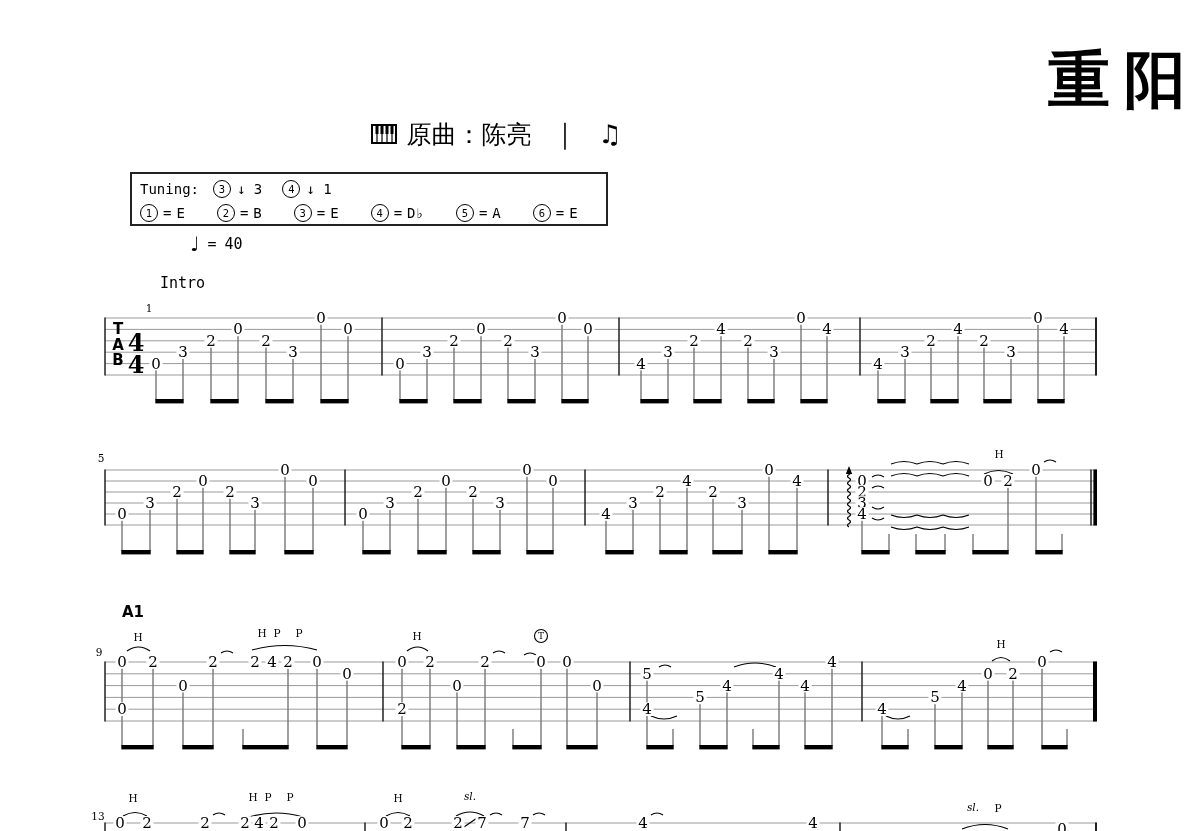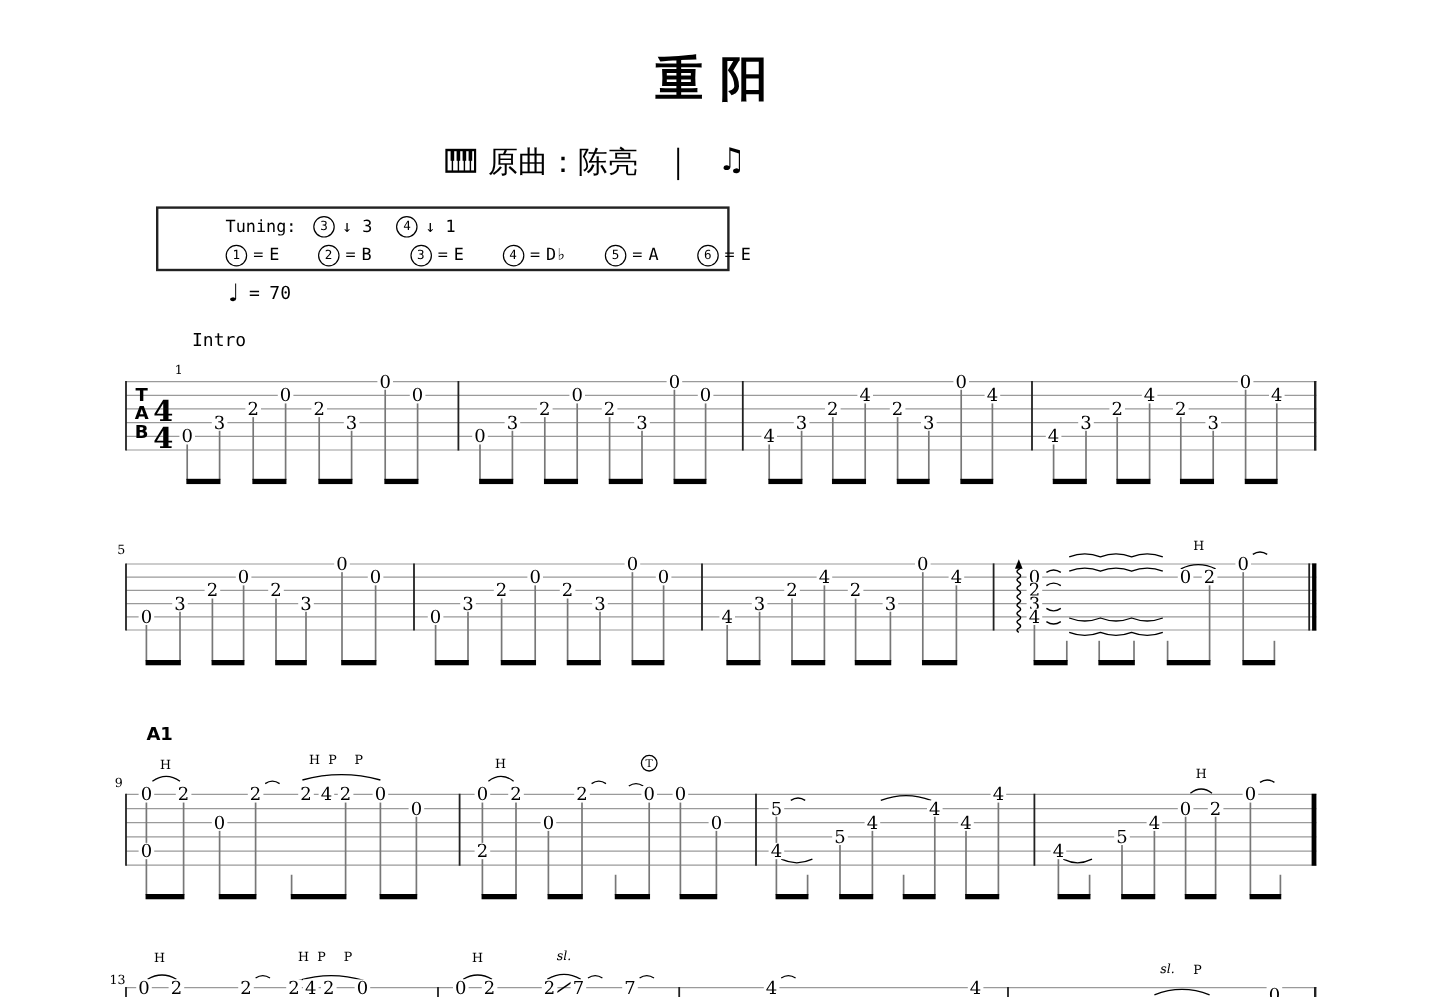--- a/index.html
+++ b/index.html
@@ -1,28 +1,28 @@
 <!DOCTYPE html>
 <html><head>
 <meta charset="utf-8">
 <style>
   html,body{margin:0;padding:0;background:#fff;}
   .page{position:relative;width:1200px;height:831px;background:#fff;overflow:hidden;
         font-family:"DejaVu Serif","Liberation Serif",serif;color:#000;}
-  .title{position:absolute;top:38px;left:0;width:1200px;text-align:center;
-         font-size:40px;font-weight:bold;letter-spacing:14px;margin:0;}
+  .title{position:absolute;top:38px;left:0;width:1200px;text-align:right;
+         font-size:62px;font-weight:bold;letter-spacing:14px;margin:0;}
   .subtitle{position:absolute;top:116px;left:0;width:992px;display:flex;
             justify-content:center;align-items:center;gap:10px;font-size:25px;}
   .subtitle .sep{font-size:27px;font-weight:300;padding:0 10px;}
   .noteicon{font-size:26px;font-family:"DejaVu Sans","Liberation Sans",sans-serif;}
   .piano{display:inline-flex;align-items:center;}
   .tuning-box{position:absolute;left:130px;top:172px;width:478px;height:54px;
               border:2px solid #222;font-family:"DejaVu Sans Mono","Liberation Mono",monospace;
               font-size:14px;box-sizing:border-box;padding:3px 8px 2px 8px;}
-  .tline{display:flex;align-items:center;height:24px;gap:6px;margin-left:48px;}
+  .tline{display:flex;align-items:center;height:24px;gap:6px;}
   .circ{display:inline-flex;justify-content:center;align-items:center;width:16px;height:16px;
         border:1.2px solid #000;border-radius:50%;font-size:10.5px;line-height:1;flex:none;}
   .titem{display:inline-flex;align-items:center;gap:5px;margin-right:26px;}
   .tadj{margin-right:14px;}
   .tempo{position:absolute;left:190px;top:232px;display:flex;align-items:center;gap:8px;
          font-family:"DejaVu Sans Mono","Liberation Mono",monospace;font-size:15px;}
   .tnote{font-family:"DejaVu Sans","Liberation Sans",sans-serif;font-size:20px;}
   svg#score{position:absolute;left:0;top:0;}
 </style>
 </head>
@@ -88,21 +88,21 @@
           <span class="circ">6</span>
           <span>=</span>
           <span>E</span>
         </span>
       </div>
   </div>
 
   <div class="tempo">
     <span class="tnote">♩</span>
     <span>=</span>
-    <span>70</span>
+    <span>40</span>
   </div>
 
   <svg id="score" width="1200" height="831" viewBox="0 0 1200 831">
       <line x1="105" y1="318" x2="1097" y2="318" stroke="#9a9a9a" stroke-width="1"></line>
       <line x1="105" y1="329.4" x2="1097" y2="329.4" stroke="#9a9a9a" stroke-width="1"></line>
       <line x1="105" y1="340.8" x2="1097" y2="340.8" stroke="#9a9a9a" stroke-width="1"></line>
       <line x1="105" y1="352.2" x2="1097" y2="352.2" stroke="#9a9a9a" stroke-width="1"></line>
       <line x1="105" y1="363.6" x2="1097" y2="363.6" stroke="#9a9a9a" stroke-width="1"></line>
       <line x1="105" y1="375" x2="1097" y2="375" stroke="#9a9a9a" stroke-width="1"></line>
       <line x1="105" y1="317.5" x2="105" y2="375.5" stroke="#222" stroke-width="1.5"></line>

